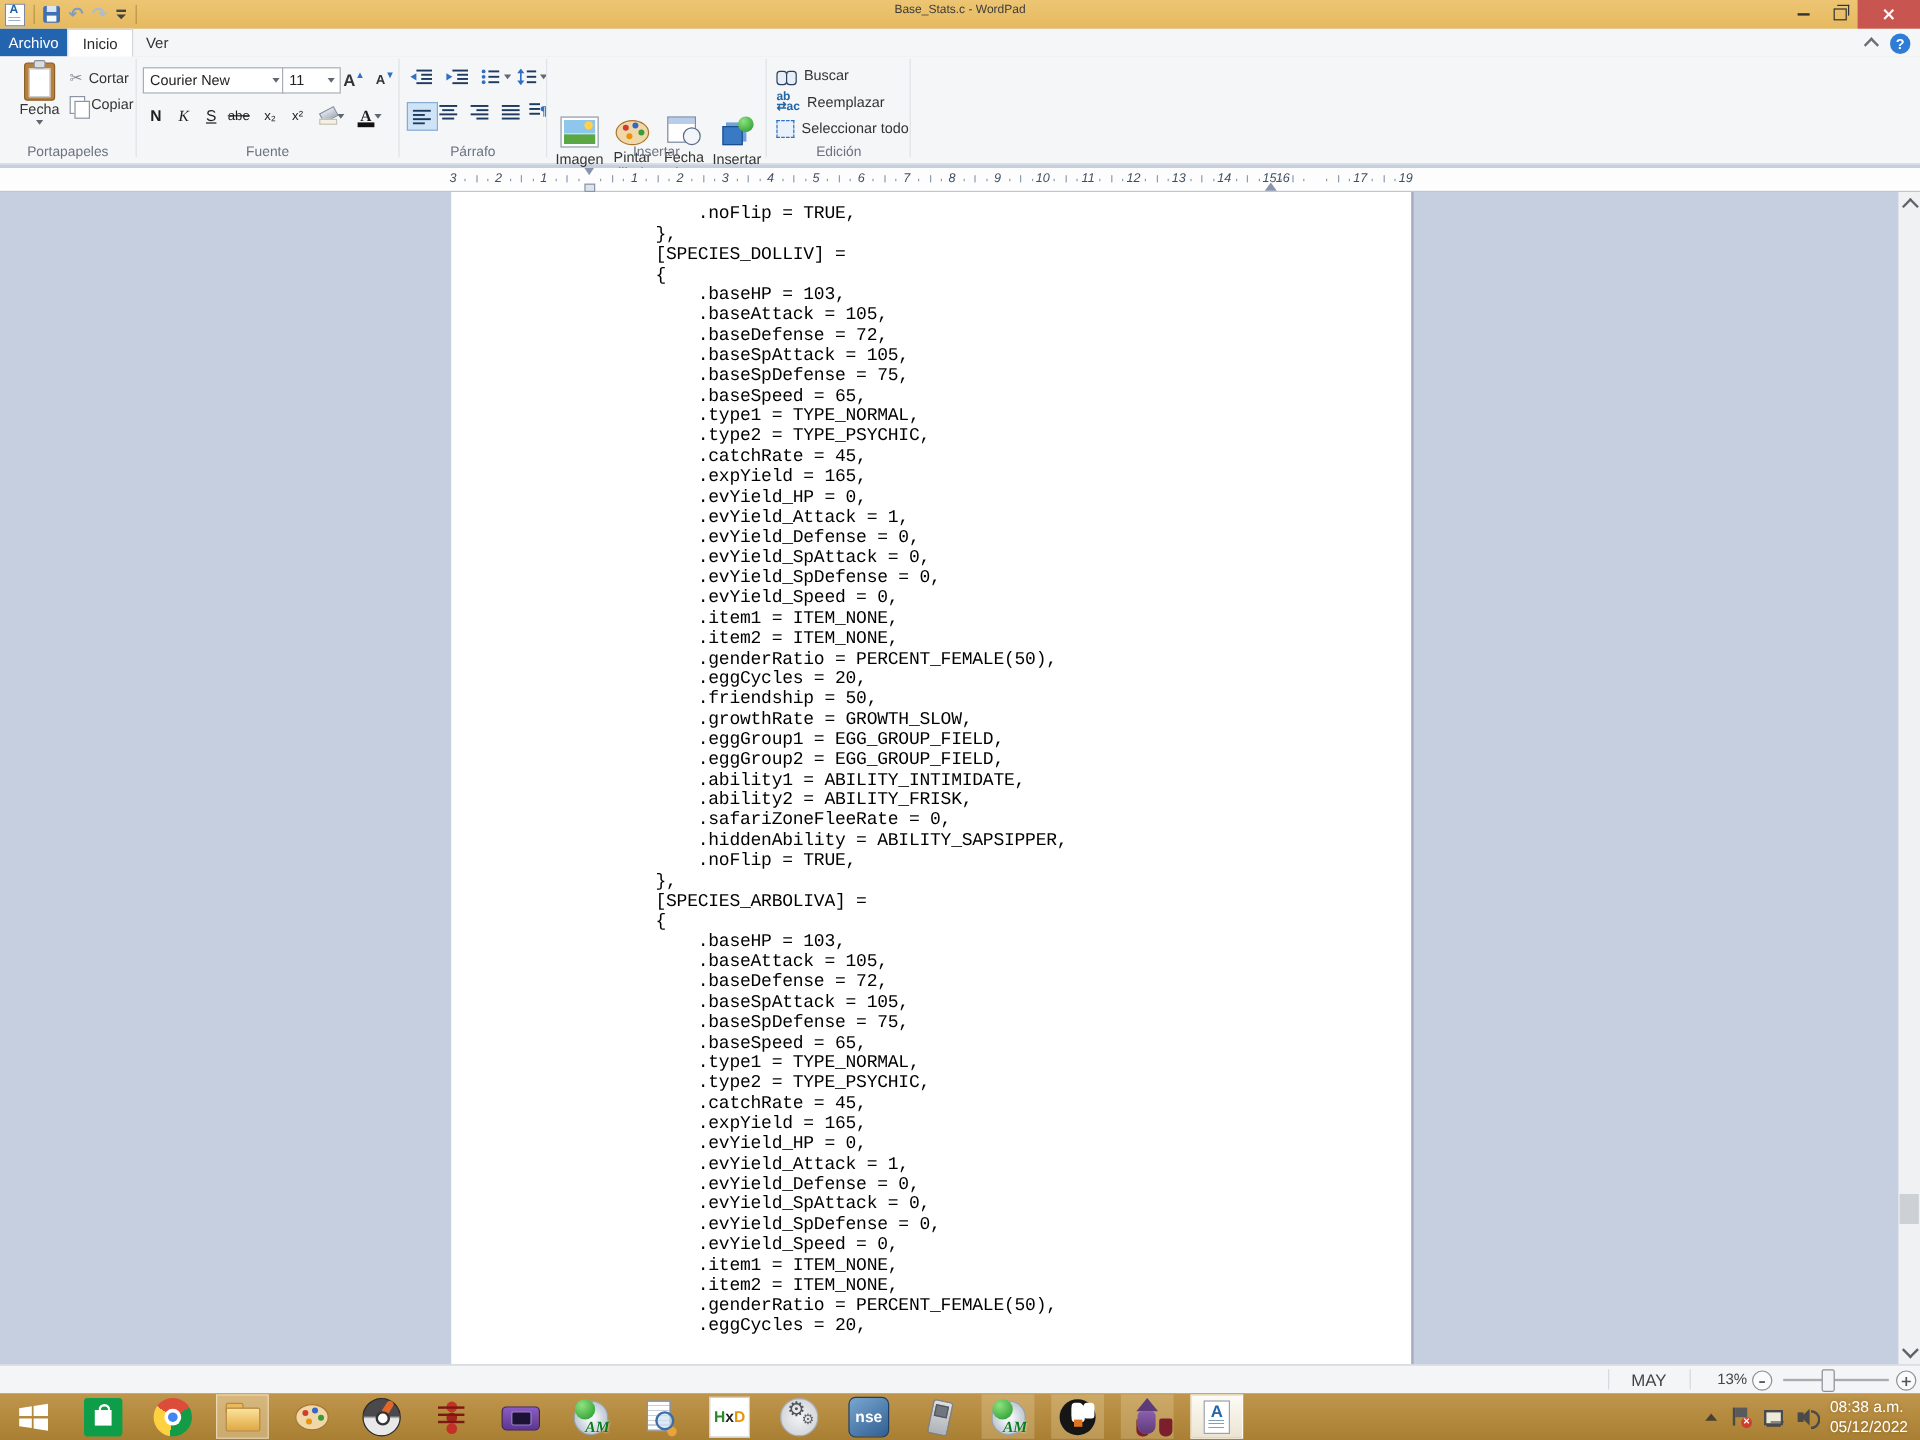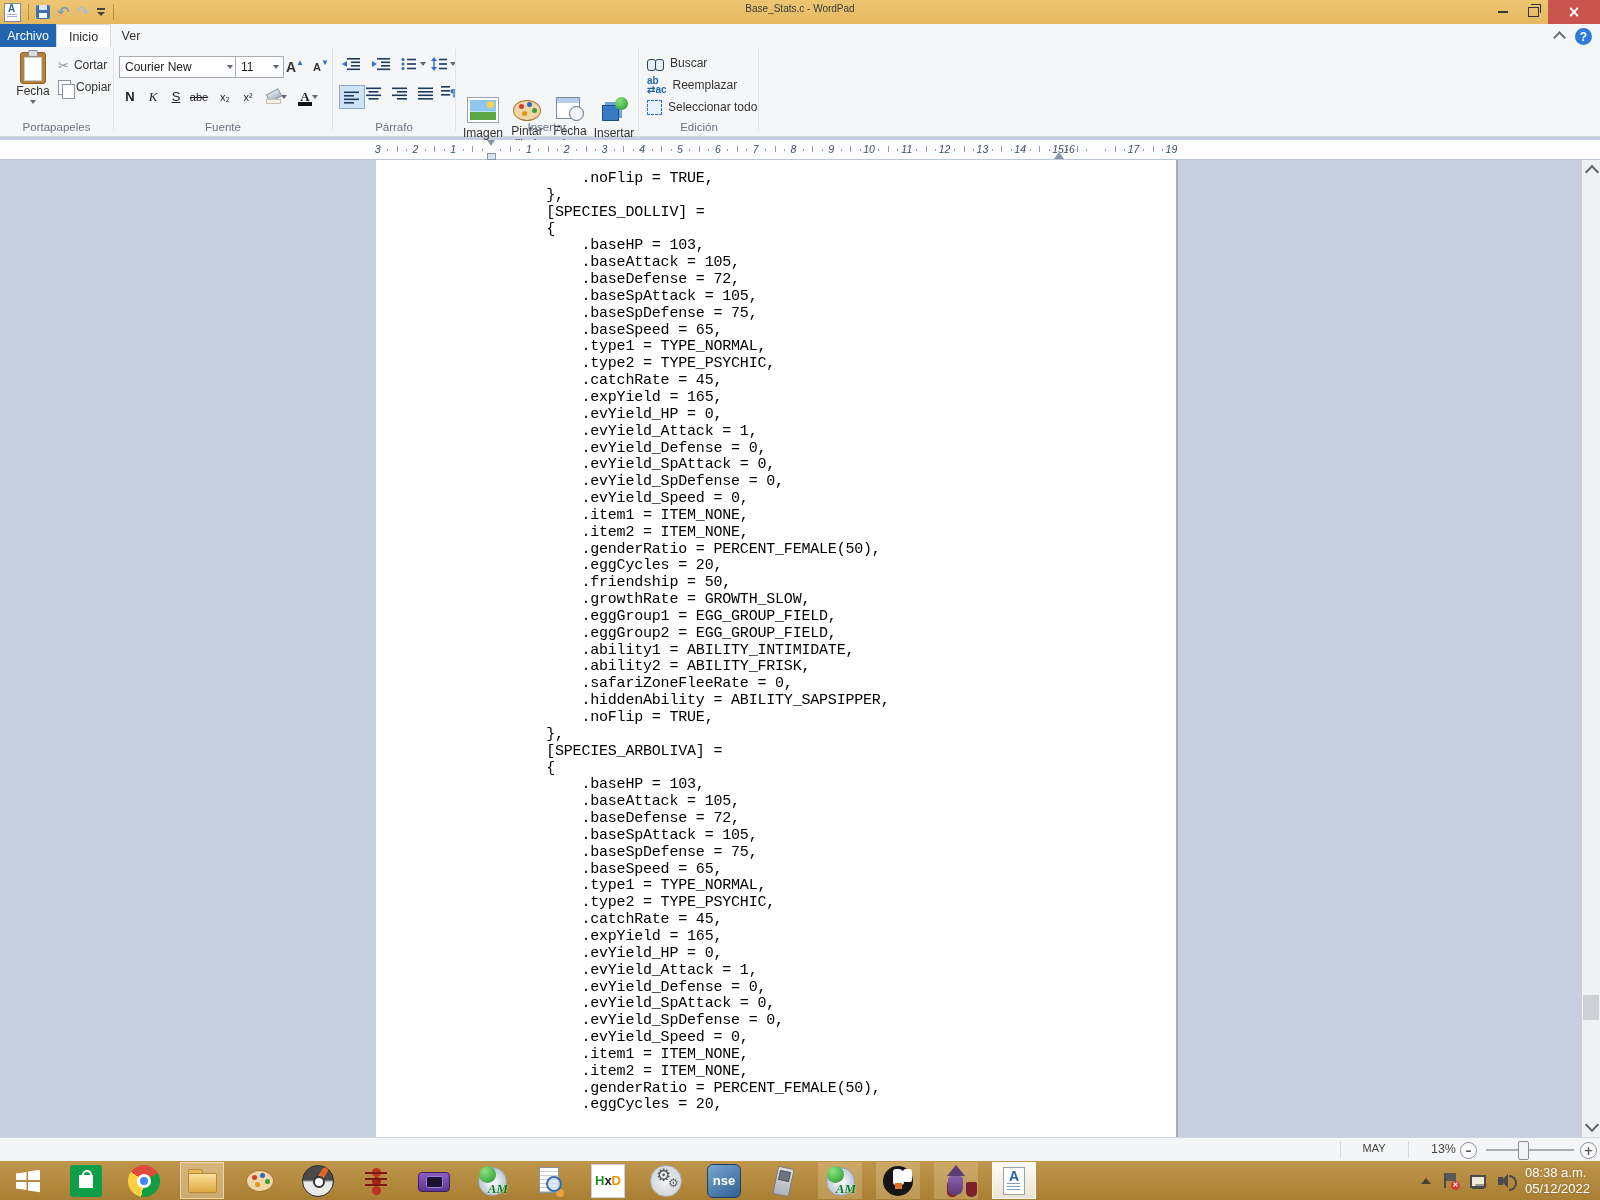--- a/index.html
+++ b/index.html
@@ -110,21 +110,21 @@
      font-size:15px;line-height:16.85px;letter-spacing:-0.2px;color:#000;white-space:pre;}
   
   #vscroll{left:1582px;top:160px;width:18px;height:977px;background:#f0f1f3;}
   .sarrow{position:absolute;left:5px;width:8px;height:8px;}
   .sarrow.up{top:7px;border-left:2px solid #5f6368;border-top:2px solid #5f6368;transform:rotate(45deg);}
   .sarrow.down{bottom:7px;border-right:2px solid #5f6368;border-bottom:2px solid #5f6368;transform:rotate(45deg);}
   #vthumb{position:absolute;left:1px;top:835px;width:16px;height:25px;background:#cdd0d4;}
   
   #statusbar{left:0;top:1137px;width:1600px;height:24px;background:#f4f5f6;border-top:1px solid #d2d5d9;}
   .ssep{position:absolute;top:3px;width:1px;height:17px;background:#d6d9dd;}
-  #caps-ind{position:absolute;left:1346px;top:4px;width:56px;text-align:center;font-size:11px;color:#444;}
+  #caps-ind{position:absolute;left:1346px;top:4px;width:56px;text-align:center;font-size:14px;color:#444;}
   #zoomlvl{position:absolute;left:1416px;top:4px;width:40px;text-align:right;font-size:12.5px;color:#444;}
   .zbtn{position:absolute;top:4px;width:15px;height:15px;border:1px solid #8a8f96;border-radius:50%;color:#555;
         font:bold 12px "DejaVu Sans";display:flex;align-items:center;justify-content:center;line-height:0;background:#fbfbfc;}
   #ztrack{position:absolute;left:1486px;top:11px;width:88px;height:2px;background:#a8adb4;}
   #zthumb{position:absolute;left:1518px;top:3px;width:9px;height:17px;background:#f2f3f4;border:1px solid #8a8f96;border-radius:2px;}
   
   #taskbar{left:0;top:1161px;width:1600px;height:39px;background:linear-gradient(#bf964c,#a97f33);display:flex;align-items:center;}
   #tb-icons{display:flex;align-items:center;gap:14px;padding-left:6px;height:39px;}
   .tb-btn{width:44px;height:37px;display:flex;align-items:center;justify-content:center;box-sizing:border-box;}
   .tb-btn.running{background:rgba(255,240,205,.38);border:1px solid rgba(255,248,225,.55);}

